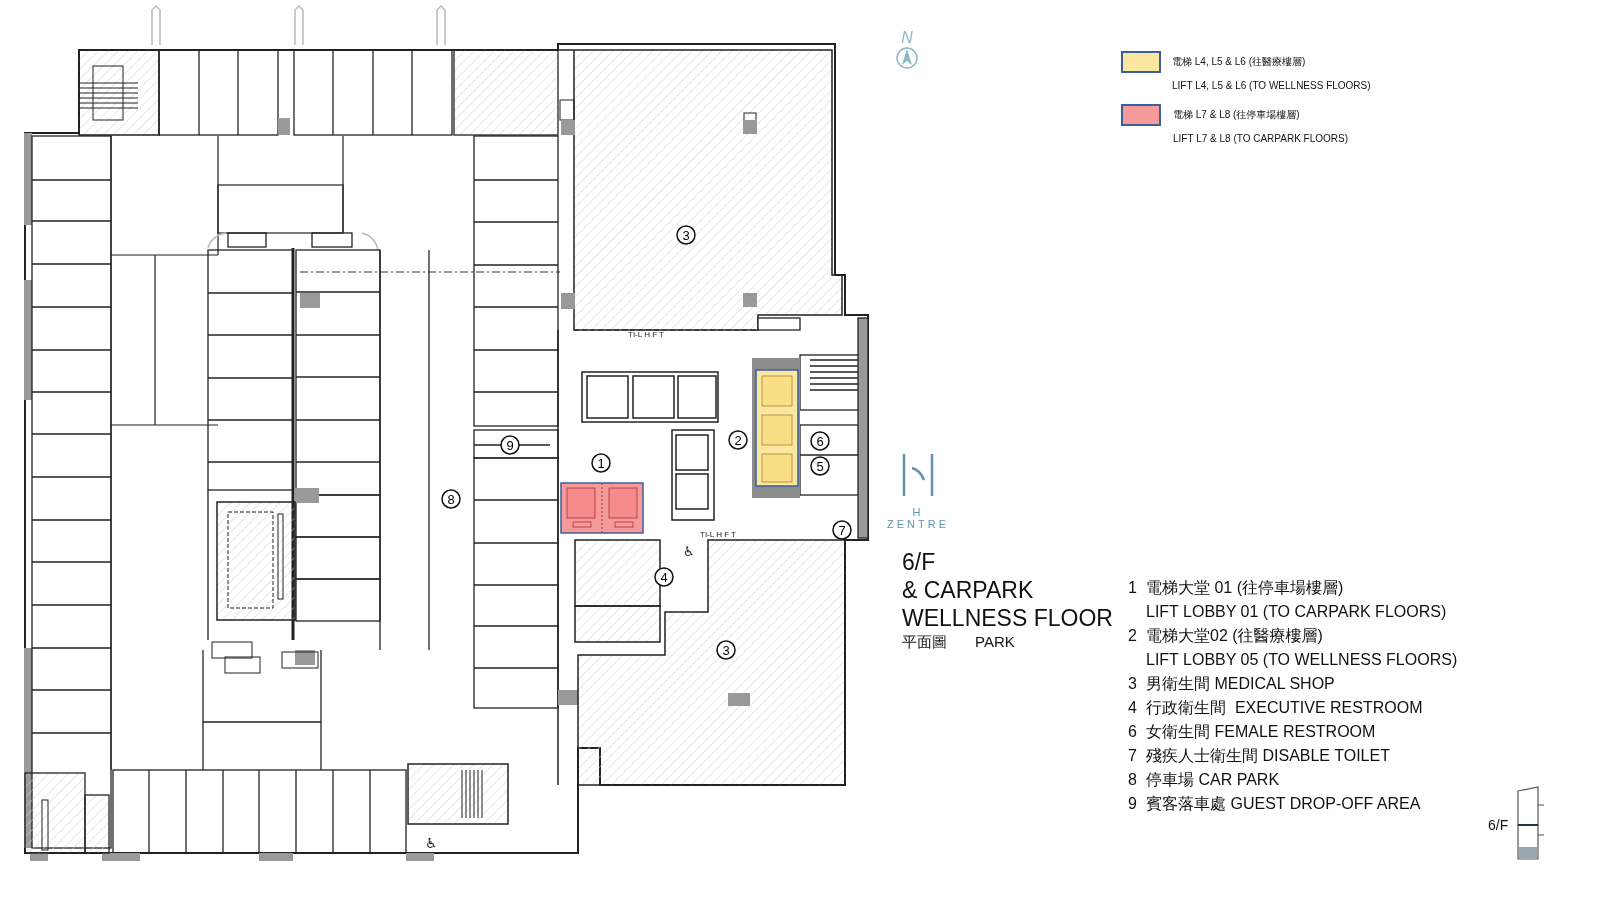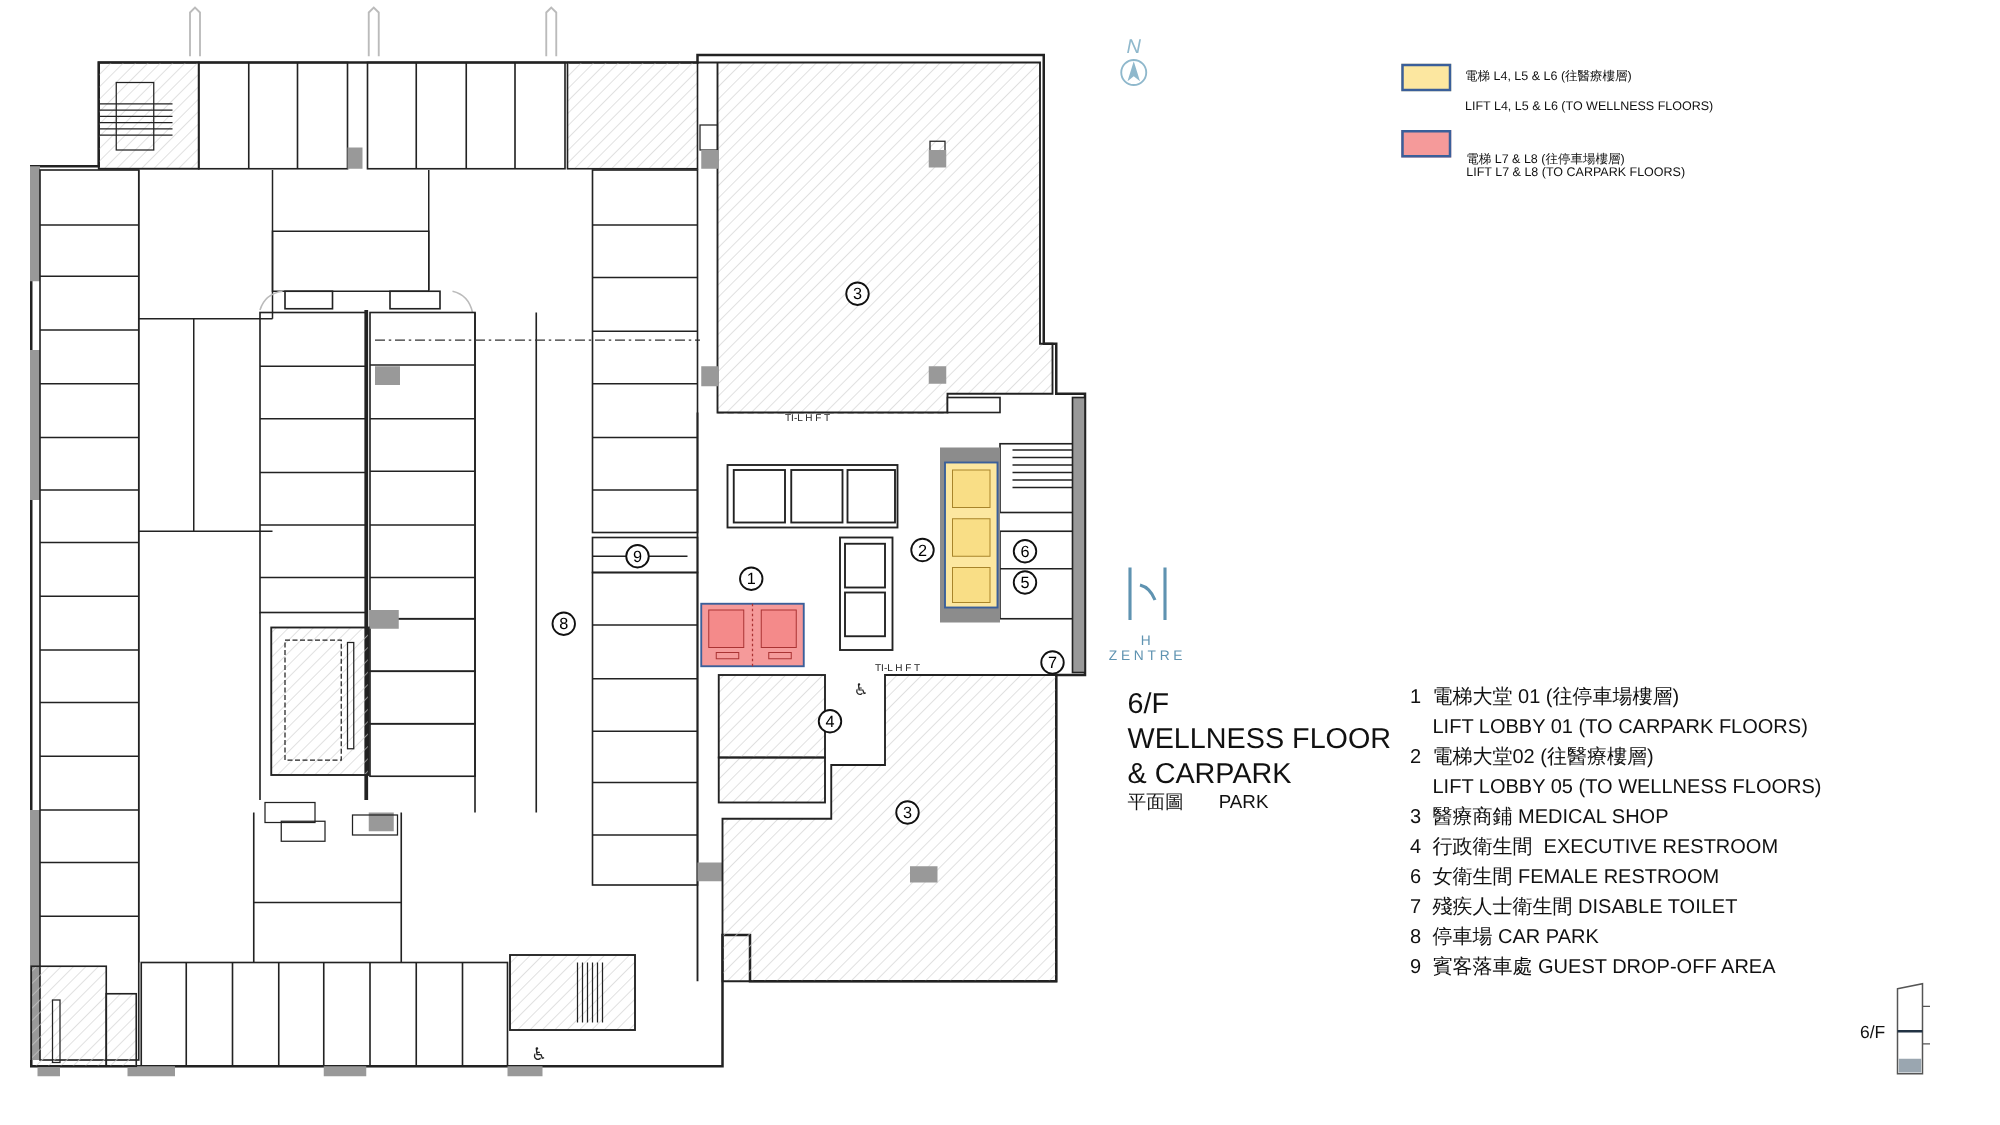--- a/index.html
+++ b/index.html
@@ -4,21 +4,21 @@
 <style>
   html, body { margin: 0; padding: 0; background: #ffffff; }
   body { width: 1600px; height: 900px; position: relative; overflow: hidden;
          font-family: "Liberation Sans", "DejaVu Sans", sans-serif; color: #111; }
   #plan { position: absolute; left: 0; top: 0; }
   .legend-swatch { position: absolute; width: 40px; height: 22px; border: 2px solid #3a5f9a; box-sizing: border-box; }
   .legend-text { position: absolute; font-size: 10px; line-height: 20px; white-space: nowrap; color: #111; }
   .title-block { position: absolute; left: 902px; top: 548px; }
   .title-line { font-size: 23px; line-height: 28px; color: #111; white-space: nowrap; }
   .plan-sub { font-size: 15px; line-height: 20px; display: flex; gap: 28px; }
-  .key-list { position: absolute; left: 1128px; top: 546px; }
+  .key-list { position: absolute; left: 1128px; top: 576px; }
   .key-item { font-size: 16px; line-height: 24px; white-space: nowrap; color: #111; }
   .key-item .num { display: inline-block; width: 18px; }
   .key-item.sub { padding-left: 18px; }
   .logo { position: absolute; left: 854px; top: 452px; width: 72px; text-align: center; margin-left: 28px; }
   .logo-text { font-size: 11px; letter-spacing: 3px; color: #5f93b1; margin-top: 4px; }
   .north { position: absolute; left: 893px; top: 30px; width: 28px; text-align: center; color: #8fb8cc; }
   .north-letter { font-size: 16px; font-style: italic; line-height: 16px; }
   .floor-tag { position: absolute; left: 1488px; top: 817px; font-size: 14px; color: #111; }
   .bldg-icon { position: absolute; left: 1514px; top: 785px; }
 </style>
@@ -311,49 +311,49 @@
     <circle cx="12" cy="12" r="10" fill="none" stroke="#8fb8cc" stroke-width="1.5"></circle>
     <path d="M12 3 L17 19 L12 15 L7 19 Z" fill="#8fb8cc"></path>
   </svg>
 </div>
 
 <div>
   <div class="legend-swatch" style="left:1121px; top:51px; background:#fce7a0;"></div>
   <div class="legend-text" style="left:1172px; top:52px;">電梯 L4, L5 &amp; L6 (往醫療樓層)</div>
   <div class="legend-text" style="left:1172px; top:76px;">LIFT L4, L5 &amp; L6 (TO WELLNESS FLOORS)</div>
   <div class="legend-swatch" style="left:1121px; top:104px; background:#f59a9a;"></div>
-  <div class="legend-text" style="left:1173px; top:118px;">電梯 L7 &amp; L8 (往停車場樓層)</div>
+  <div class="legend-text" style="left:1173px; top:105px;">電梯 L7 &amp; L8 (往停車場樓層)</div>
   <div class="legend-text" style="left:1173px; top:129px;">LIFT L7 &amp; L8 (TO CARPARK FLOORS)</div>
 </div>
 
 <div class="logo">
   <svg width="40" height="46" viewBox="0 0 40 46">
     <line x1="6" y1="2" x2="6" y2="44" stroke="#5f93b1" stroke-width="2.5"></line>
     <line x1="34" y1="2" x2="34" y2="44" stroke="#5f93b1" stroke-width="2.5"></line>
     <path d="M14 16 Q22 18 26 28" fill="none" stroke="#5f93b1" stroke-width="2.5"></path>
   </svg>
   <div class="logo-text">H ZENTRE</div>
 </div>
 
 <div class="title-block">
   <div class="title-line">6/F</div>
+  <div class="title-line">&amp; CARPARK</div>
   <div class="title-line">WELLNESS FLOOR</div>
-  <div class="title-line">&amp; CARPARK</div>
   <div class="plan-sub">
     <span>平面圖</span>
     <span>PARK</span>
   </div>
 </div>
 
 <div class="key-list">
   <div class="key-item"><span class="num">1</span><span>電梯大堂 01 (往停車場樓層)</span></div>
   <div class="key-item sub"><span>LIFT LOBBY 01  (TO CARPARK FLOORS)</span></div>
   <div class="key-item"><span class="num">2</span><span>電梯大堂02 (往醫療樓層)</span></div>
   <div class="key-item sub"><span>LIFT LOBBY 05 (TO WELLNESS FLOORS)</span></div>
-  <div class="key-item"><span class="num">3</span><span>醫療商鋪</span> <span>MEDICAL SHOP</span></div>
+  <div class="key-item"><span class="num">3</span><span>男衛生間</span> <span>MEDICAL SHOP</span></div>
   <div class="key-item"><span class="num">4</span><span>行政衛生間</span>&nbsp; <span>EXECUTIVE RESTROOM</span></div>
   <div class="key-item"><span class="num">6</span><span>女衛生間</span> <span>FEMALE RESTROOM</span></div>
   <div class="key-item"><span class="num">7</span><span>殘疾人士衛生間</span> <span>DISABLE TOILET</span></div>
   <div class="key-item"><span class="num">8</span><span>停車場</span> <span>CAR PARK</span></div>
   <div class="key-item"><span class="num">9</span><span>賓客落車處</span> <span>GUEST DROP-OFF AREA</span></div>
 </div>
 
 <div class="floor-tag">6/F</div>
 <svg class="bldg-icon" width="32" height="76" viewBox="0 0 32 76">
   <path d="M4 6 L24 2 L24 74 L4 74 Z" fill="#fff" stroke="#555" stroke-width="1.2"></path>

